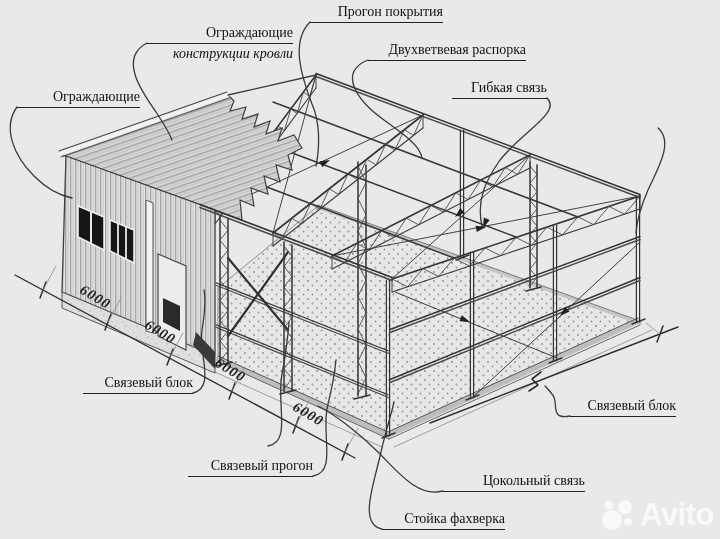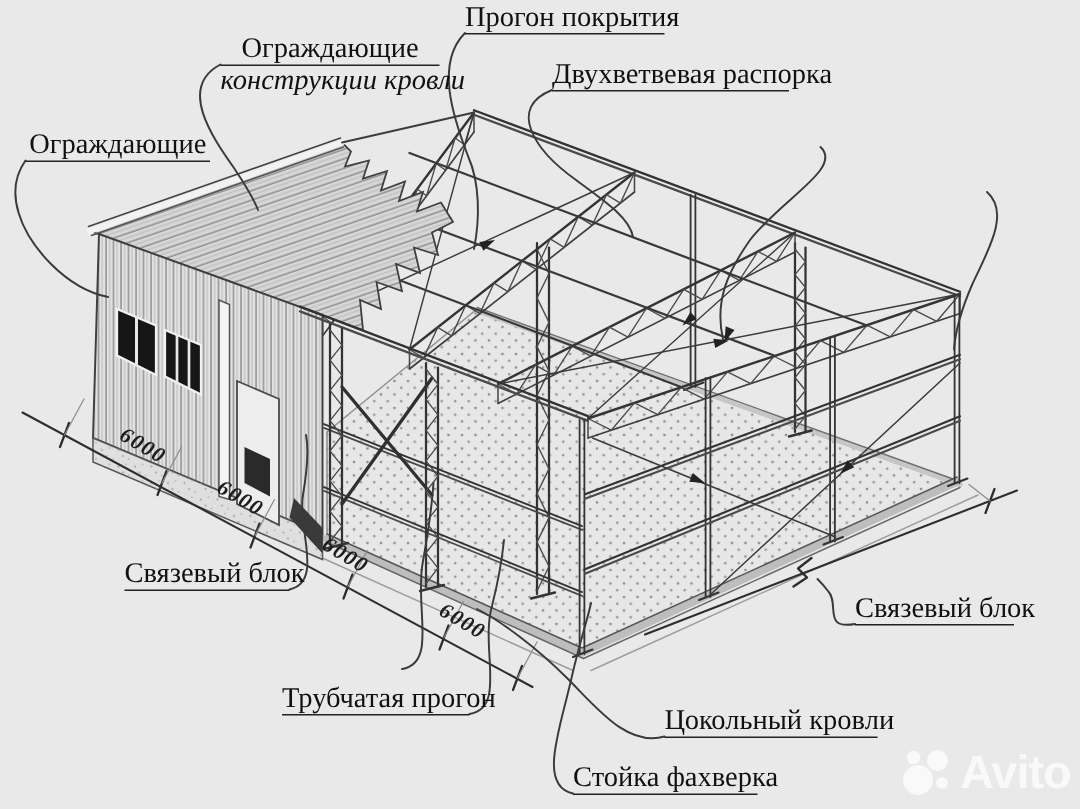--- a/index.html
+++ b/index.html
@@ -1,20 +1,20 @@
 <!DOCTYPE html>
 <html><head>
 <meta charset="utf-8">
 <style>
   html,body{margin:0;padding:0;background:#e9e9e9;}
   #stage{position:relative;width:720px;height:539px;background:#e9e9e9;overflow:hidden;
          font-family:"Liberation Serif",serif;}
   #art{position:absolute;left:0;top:0;}
-  .lbl{position:absolute;font-size:19px;line-height:18px;color:#111;
-       white-space:nowrap;text-align:center;}
+  .lbl{position:absolute;font-size:14px;line-height:18px;color:#111;
+       white-space:nowrap;text-align:right;}
   .lbl .u{display:block;border-bottom:1.5px solid #222;padding-bottom:1px;}
   .lbl .l2{display:block;padding-top:1px;font-style:italic;}
   .dim{font:italic 700 14.5px "Liberation Serif",serif;fill:#1d1d1d;letter-spacing:1px;}
   #wm{position:absolute;right:6px;bottom:6px;display:flex;align-items:center;gap:5px;
       opacity:.8;}
   #wm .txt{font-family:"Liberation Sans",sans-serif;font-weight:bold;font-size:31px;
       color:#fdfdfd;letter-spacing:-0.5px;}
 </style>
 </head>
 <body>
@@ -202,37 +202,40 @@
   </div>
 
   <div class="lbl" style="left:17px;top:88px;width:123px">
     <span class="u">Ограждающие</span>
   </div>
 
   <div class="lbl" style="left:368px;top:41px;width:158px">
     <span class="u">Двухветвевая распорка</span>
   </div>
 
+  <div class="lbl" style="left:452px;top:79px;width:95px">
+    <span class="u">Гибкая связь</span>
+  </div>
 
 
   <div class="lbl" style="left:83px;top:374px;width:110px">
     <span class="u">Связевый блок</span>
   </div>
 
 
   <div class="lbl" style="left:188px;top:457px;width:125px">
-    <span class="u">Трубчатая прогон</span>
+    <span class="u">Связевый прогон</span>
   </div>
 
   <div class="lbl" style="left:382px;top:510px;width:123px">
     <span class="u">Стойка фахверка</span>
   </div>
 
   <div class="lbl" style="left:443px;top:472px;width:142px">
-    <span class="u">Цокольный кровли</span>
+    <span class="u">Цокольный связь</span>
   </div>
 
   <div class="lbl" style="left:570px;top:397px;width:106px">
     <span class="u">Связевый блок</span>
   </div>
 
   <div id="wm">
     <svg width="34" height="34" viewBox="0 0 34 34">
       <circle cx="11" cy="22" r="10" fill="#fdfdfd"></circle>
       <circle cx="8" cy="7" r="4.5" fill="#fdfdfd"></circle>

